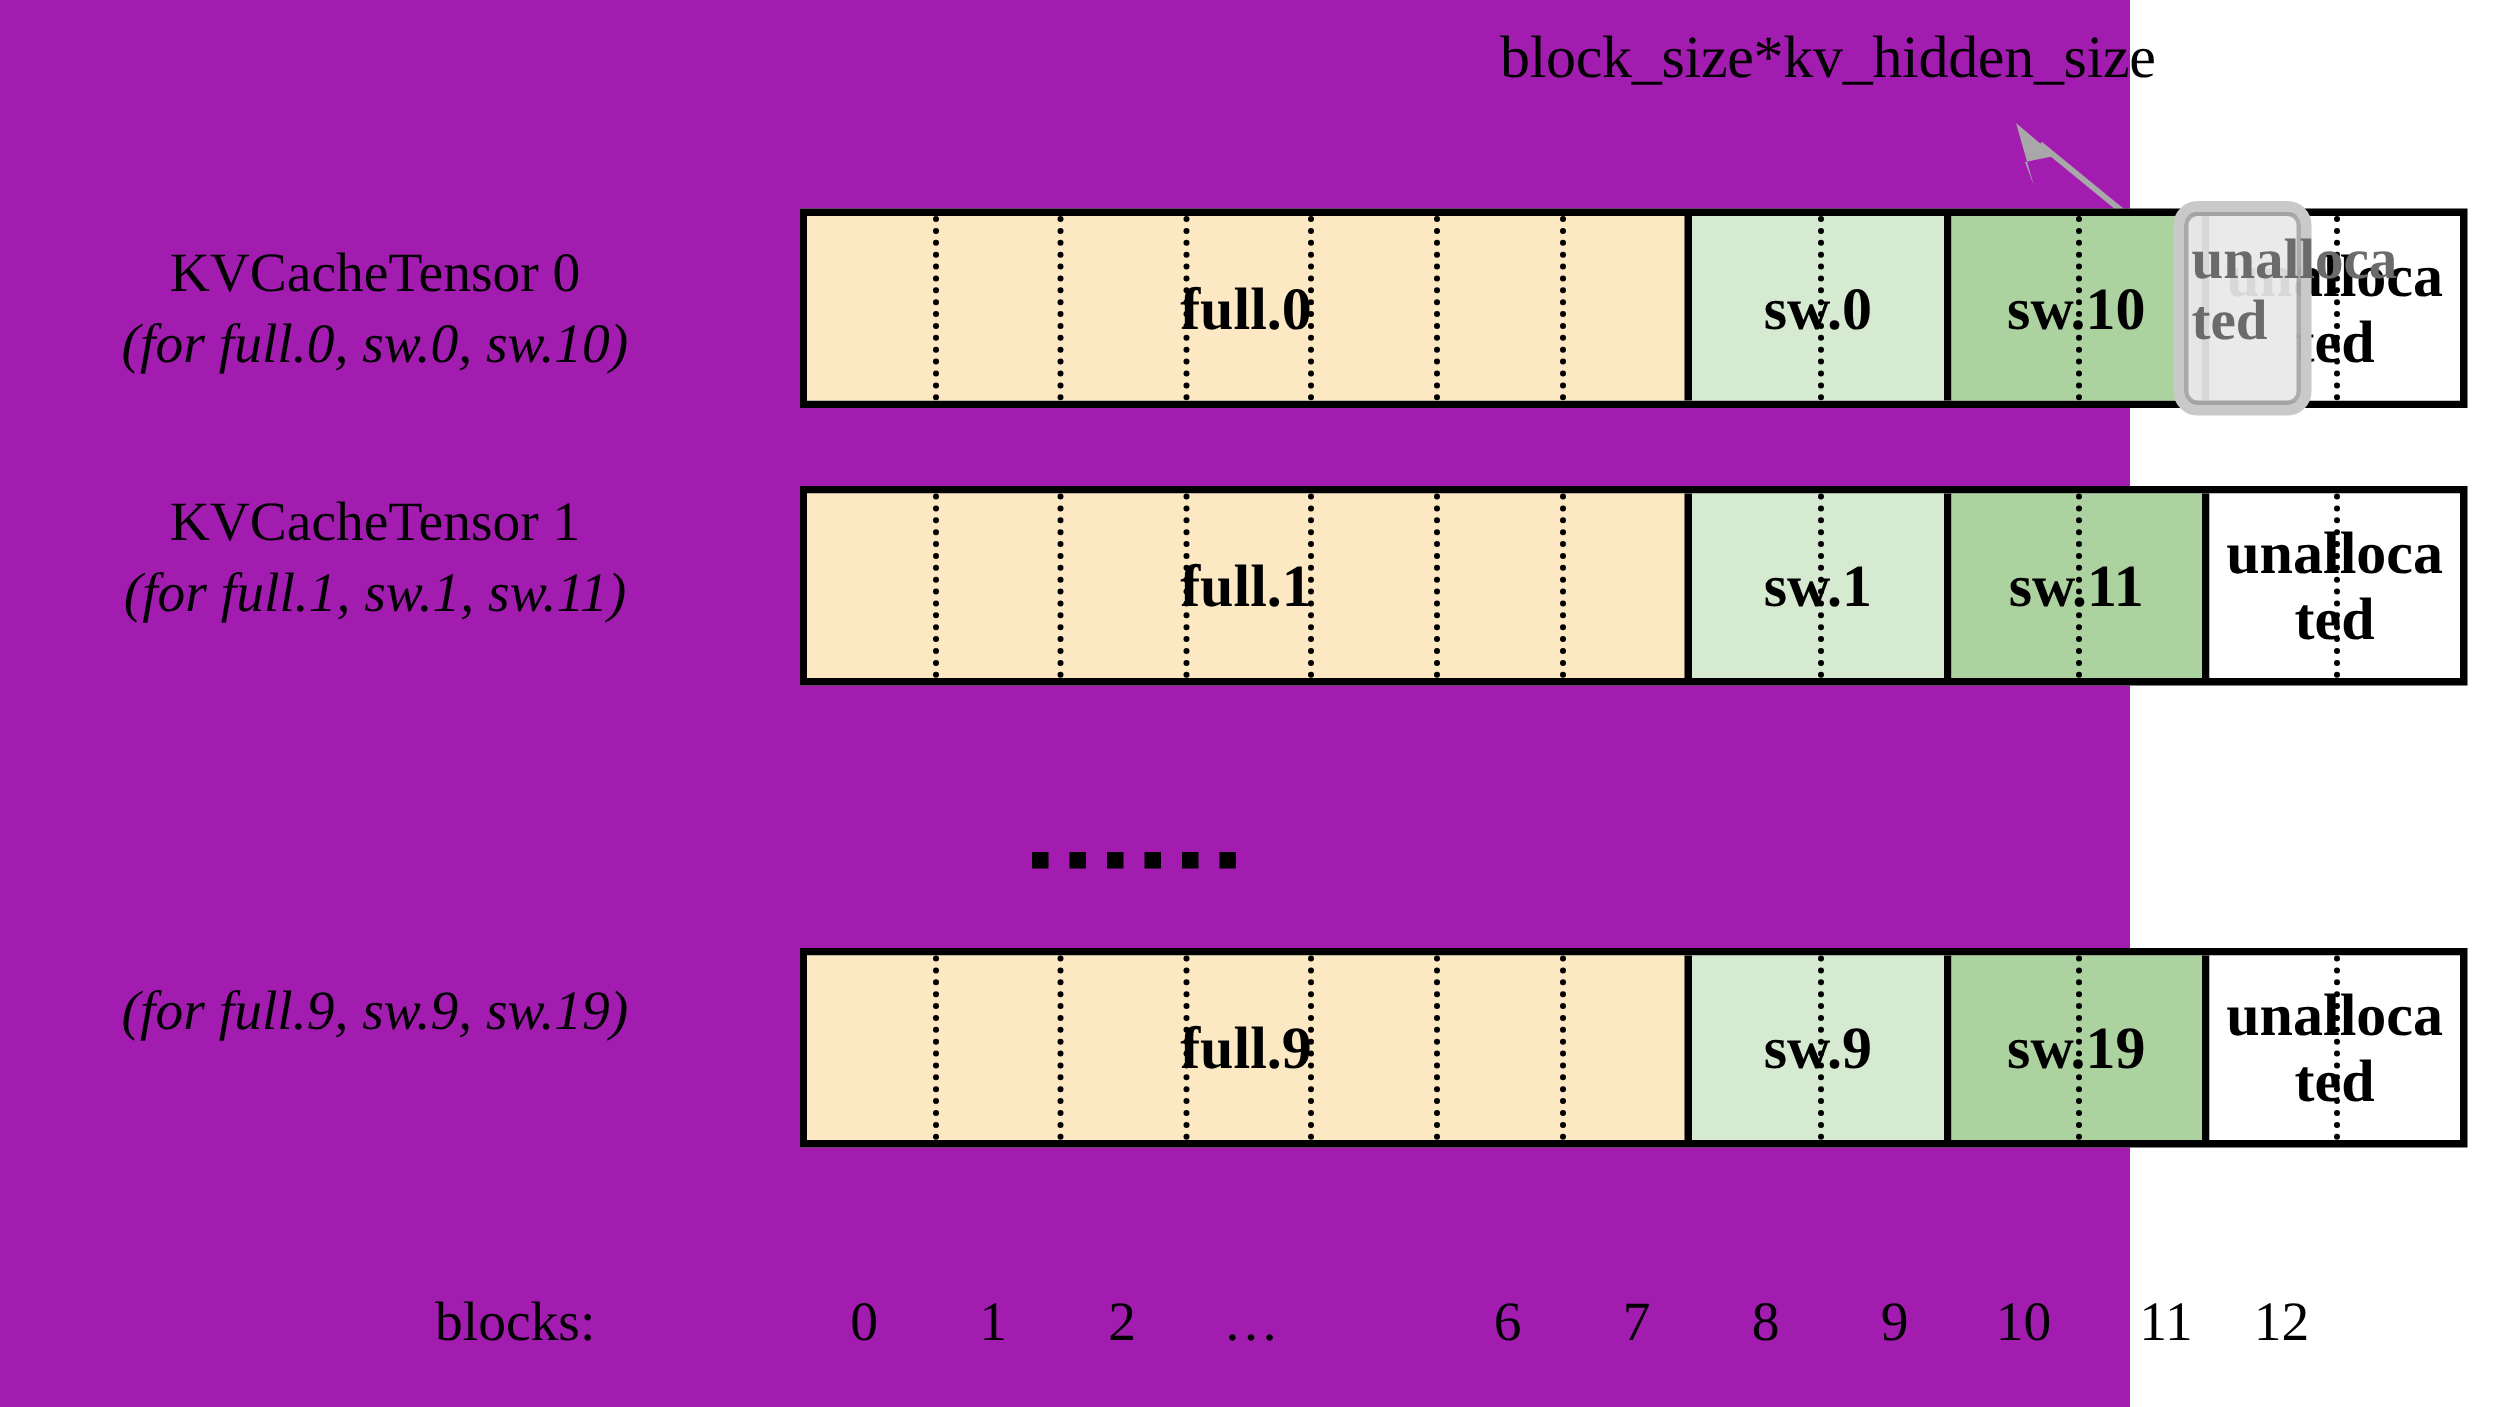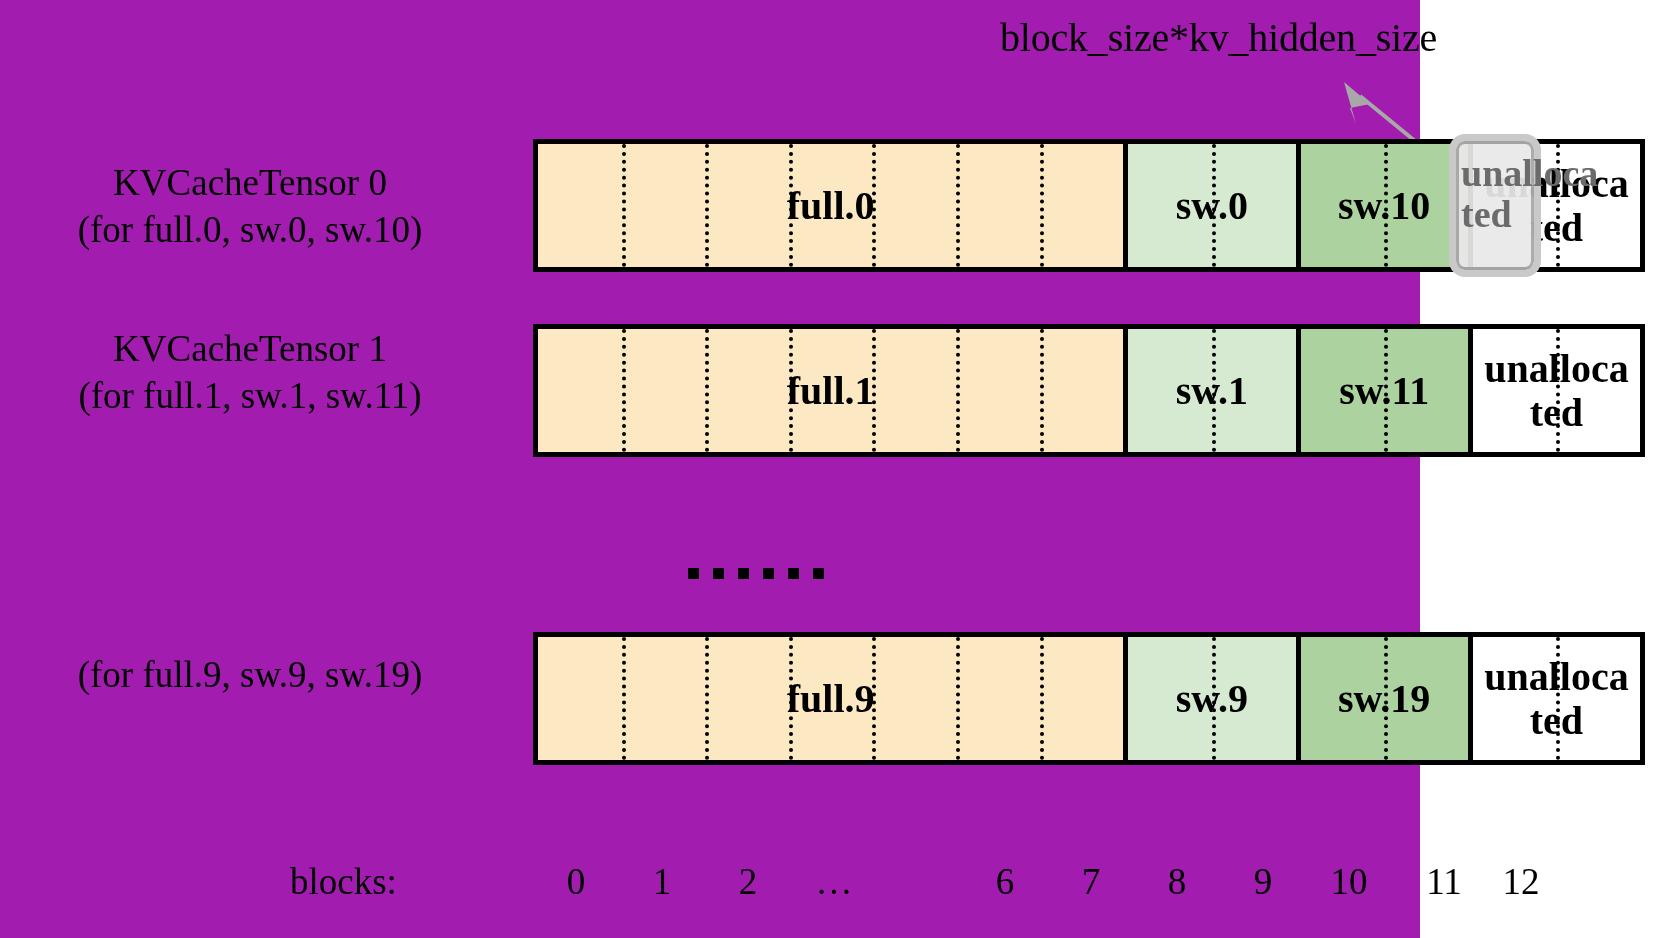--- a/index.html
+++ b/index.html
@@ -25,21 +25,21 @@
 
   
   .row-label {
     position: absolute;
     left: 0; width: 500px;
     text-align: center;
     font-size: 37px;
     line-height: 1.27;
     color: #000;
   }
-  .row-label .l2 { display:block; }
+  .row-label .l2 { display:block;font-style:italic; }
 
   
   .bar {
     position: absolute;
     left: 533px;
     width: 1112px;
     height: 133px;
     border: 5px solid #000;
     display: flex;
     background: #fff;

